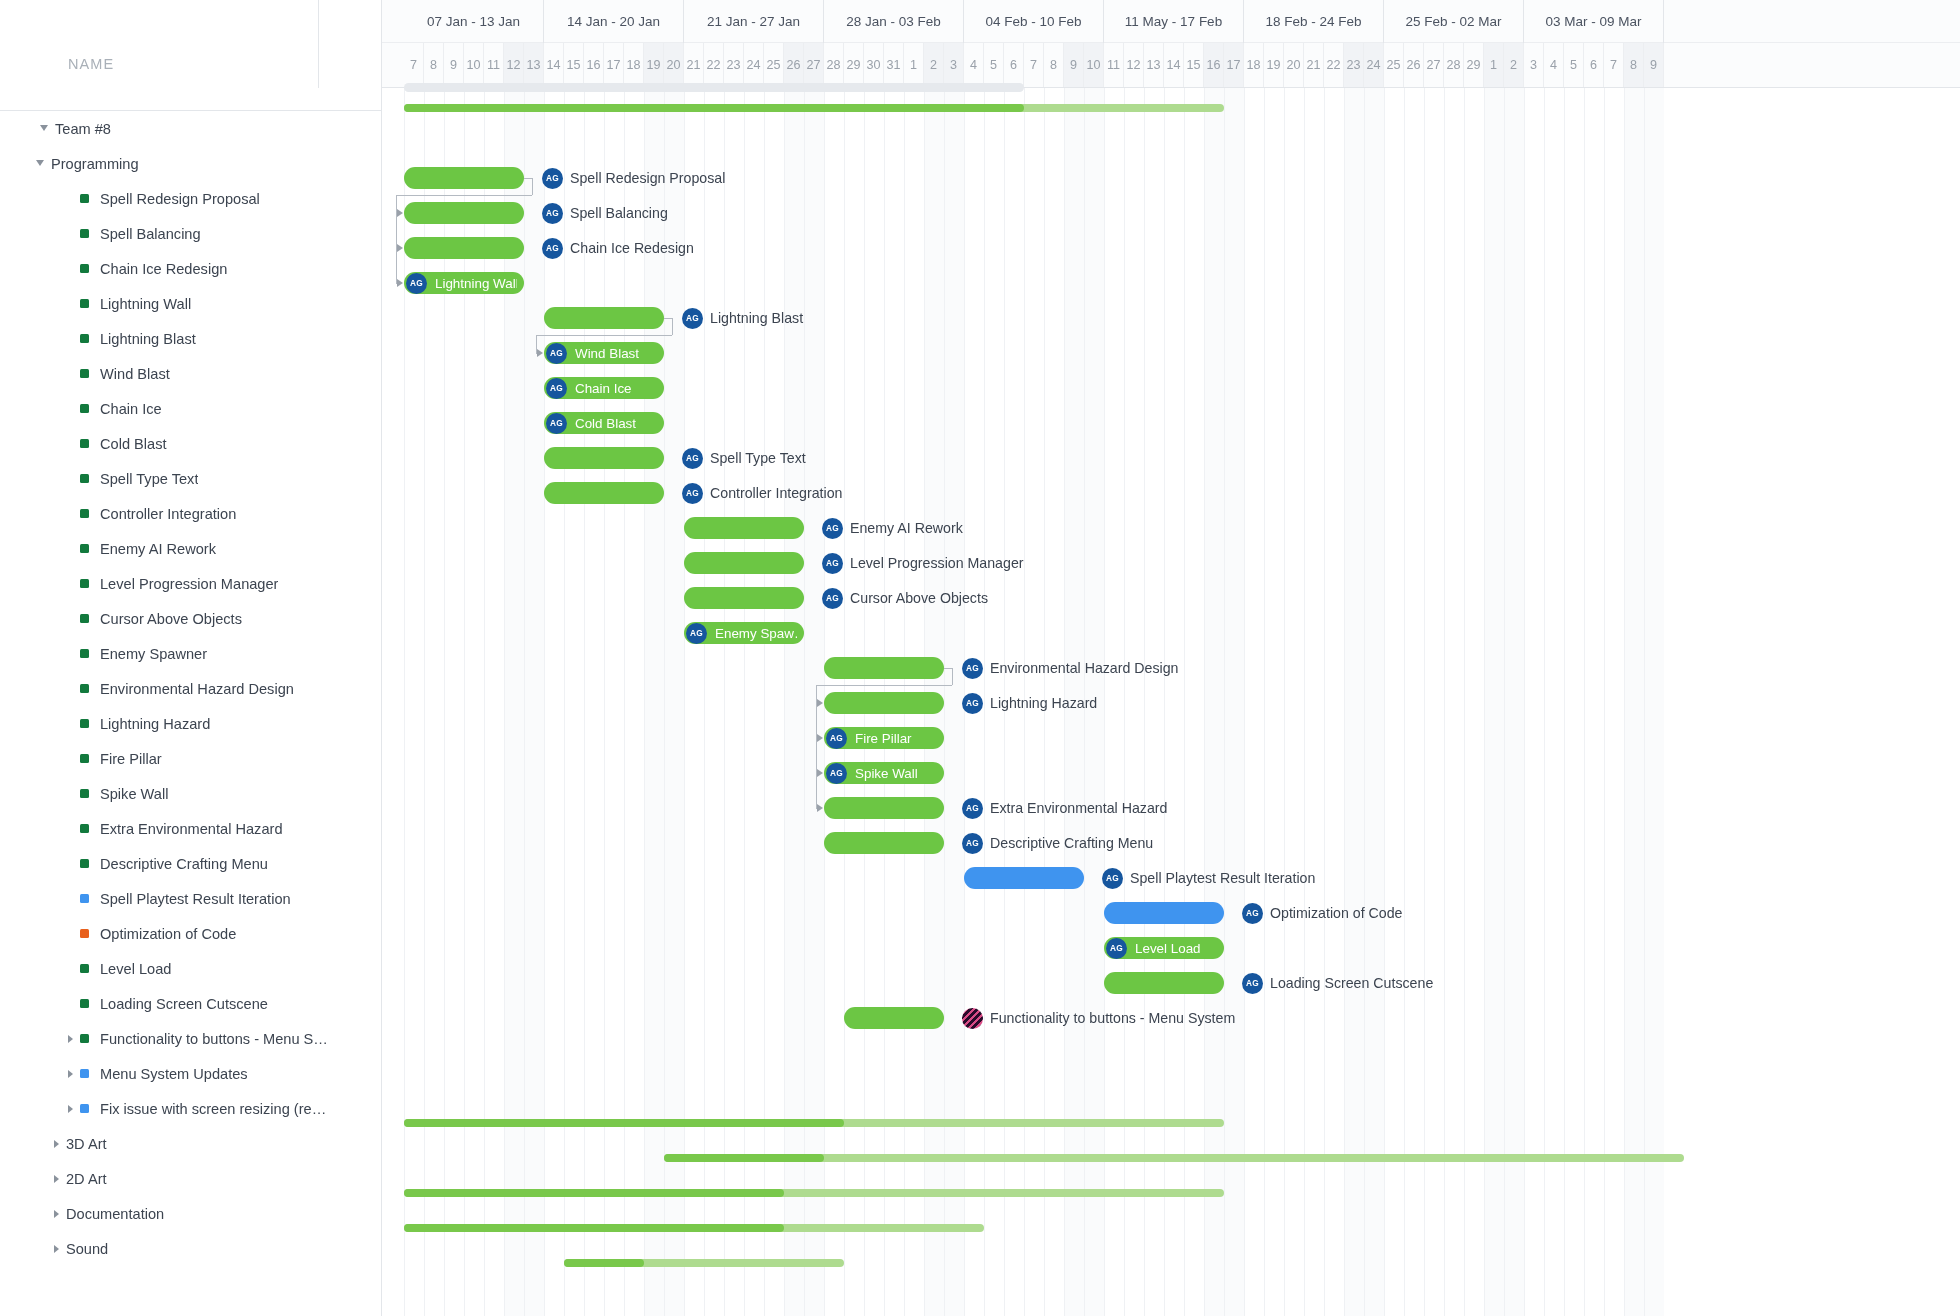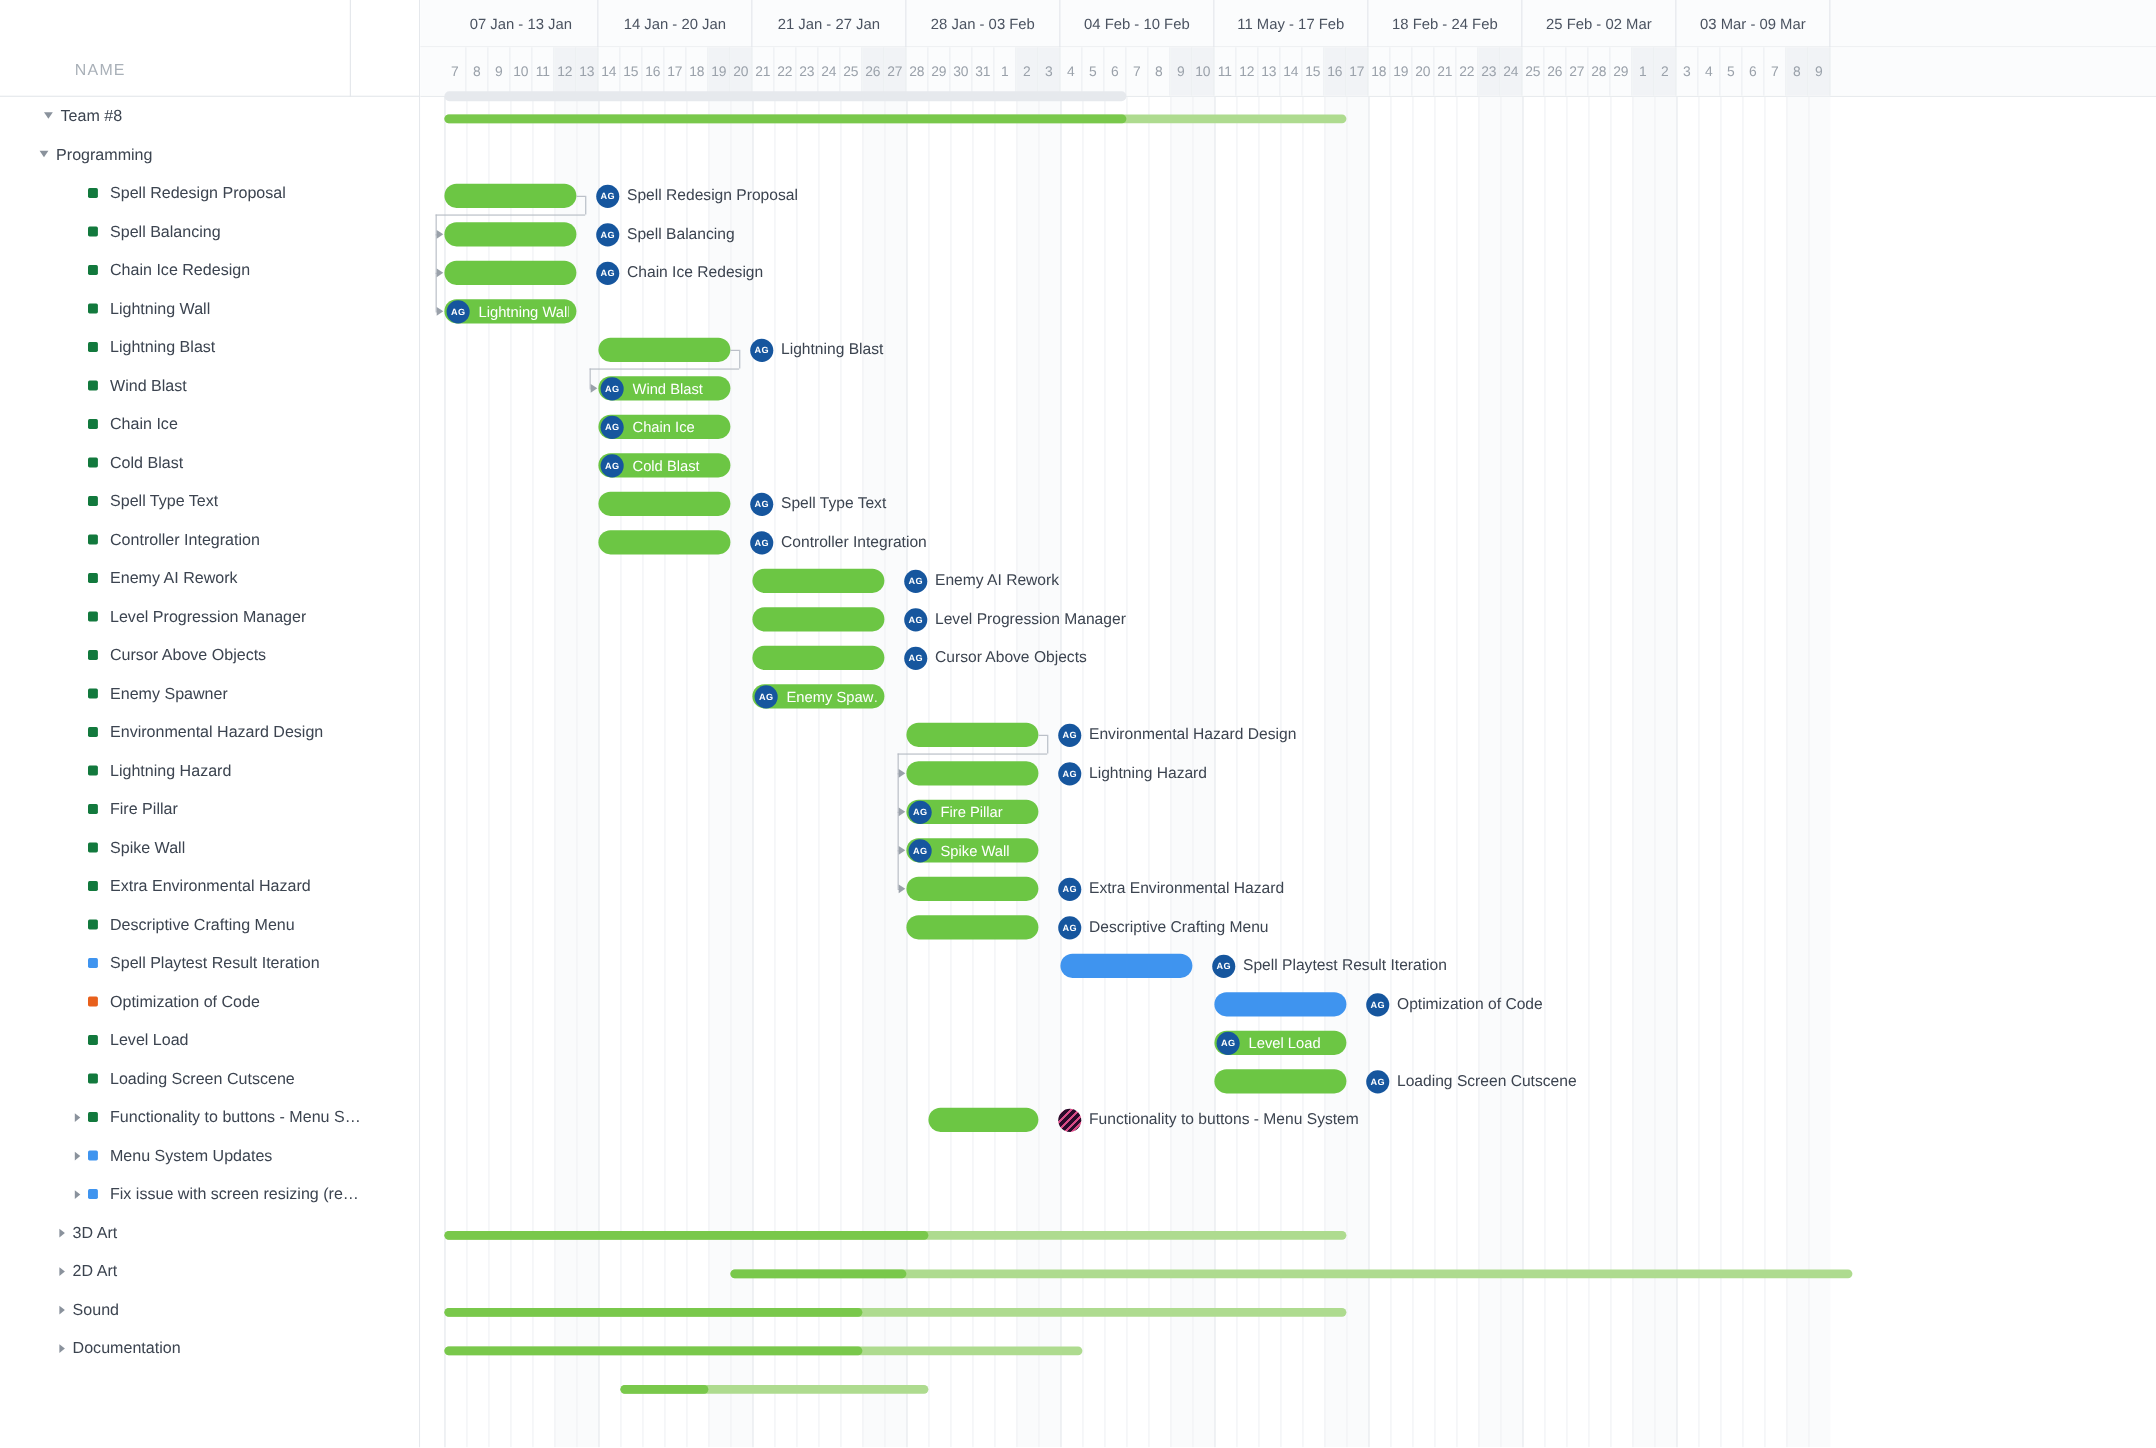--- a/index.html
+++ b/index.html
@@ -13,21 +13,21 @@
 
   
   #left-panel {
     width: 382px; height: 1316px;
     border-right: 1px solid #e3e6ea;
     background: #fff;
     position: relative;
     flex: 0 0 382px;
   }
   #left-header {
-    height: 88px;
+    height: 111px;
     border-bottom: 1px solid #e3e6ea;
     position: relative;
   }
   #name-col-label {
     position: absolute; left: 68px; top: 56px;
     font-size: 14.5px; letter-spacing: 1.1px;
     color: #a9b0b8; font-weight: 400;
   }
   #left-header .hdr-div1 { position: absolute; left: 318px; top: 0; width: 1px; height: 88px; background: #e3e6ea; }
 
@@ -289,26 +289,26 @@
           <div class="lbl">3D Art</div>
         </div>
         <div class="row" style="padding-left: 54px;">
           <div class="caret"></div>
           <div style="width: 0px; flex: 0 0 auto;"></div>
           <div class="lbl">2D Art</div>
         </div>
         <div class="row" style="padding-left: 54px;">
           <div class="caret"></div>
           <div style="width: 0px; flex: 0 0 auto;"></div>
-          <div class="lbl">Sound</div>
+          <div class="lbl">Documentation</div>
         </div>
         <div class="row" style="padding-left: 54px;">
           <div class="caret"></div>
           <div style="width: 0px; flex: 0 0 auto;"></div>
-          <div class="lbl">Documentation</div>
+          <div class="lbl">Sound</div>
         </div>
       </div>
   </div>
 
   <div id="timeline">
     <div id="tl-header">
       <div id="week-row">
           <div class="week-cell" style="left: 22px; width: 140px;">07 Jan - 13 Jan</div>
           <div class="week-cell" style="left: 162px; width: 140px;">14 Jan - 20 Jan</div>
           <div class="week-cell" style="left: 302px; width: 140px;">21 Jan - 27 Jan</div>

